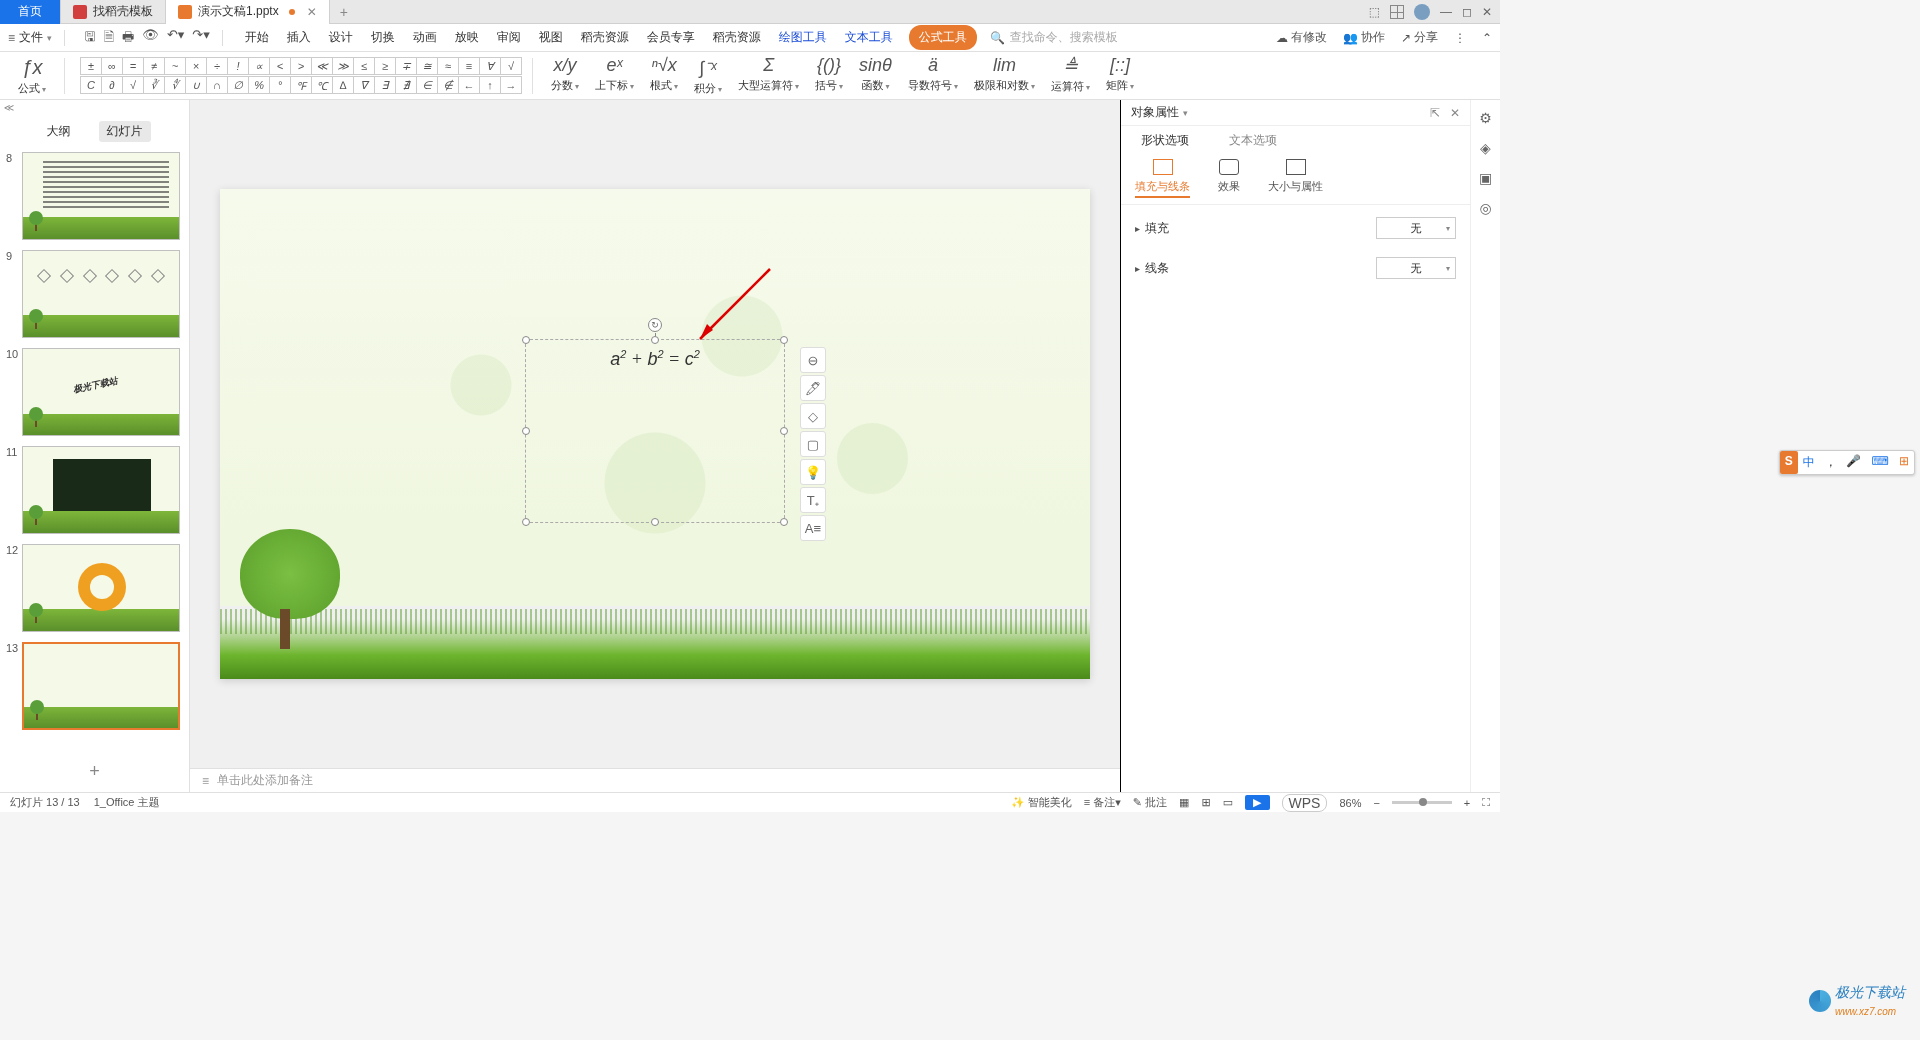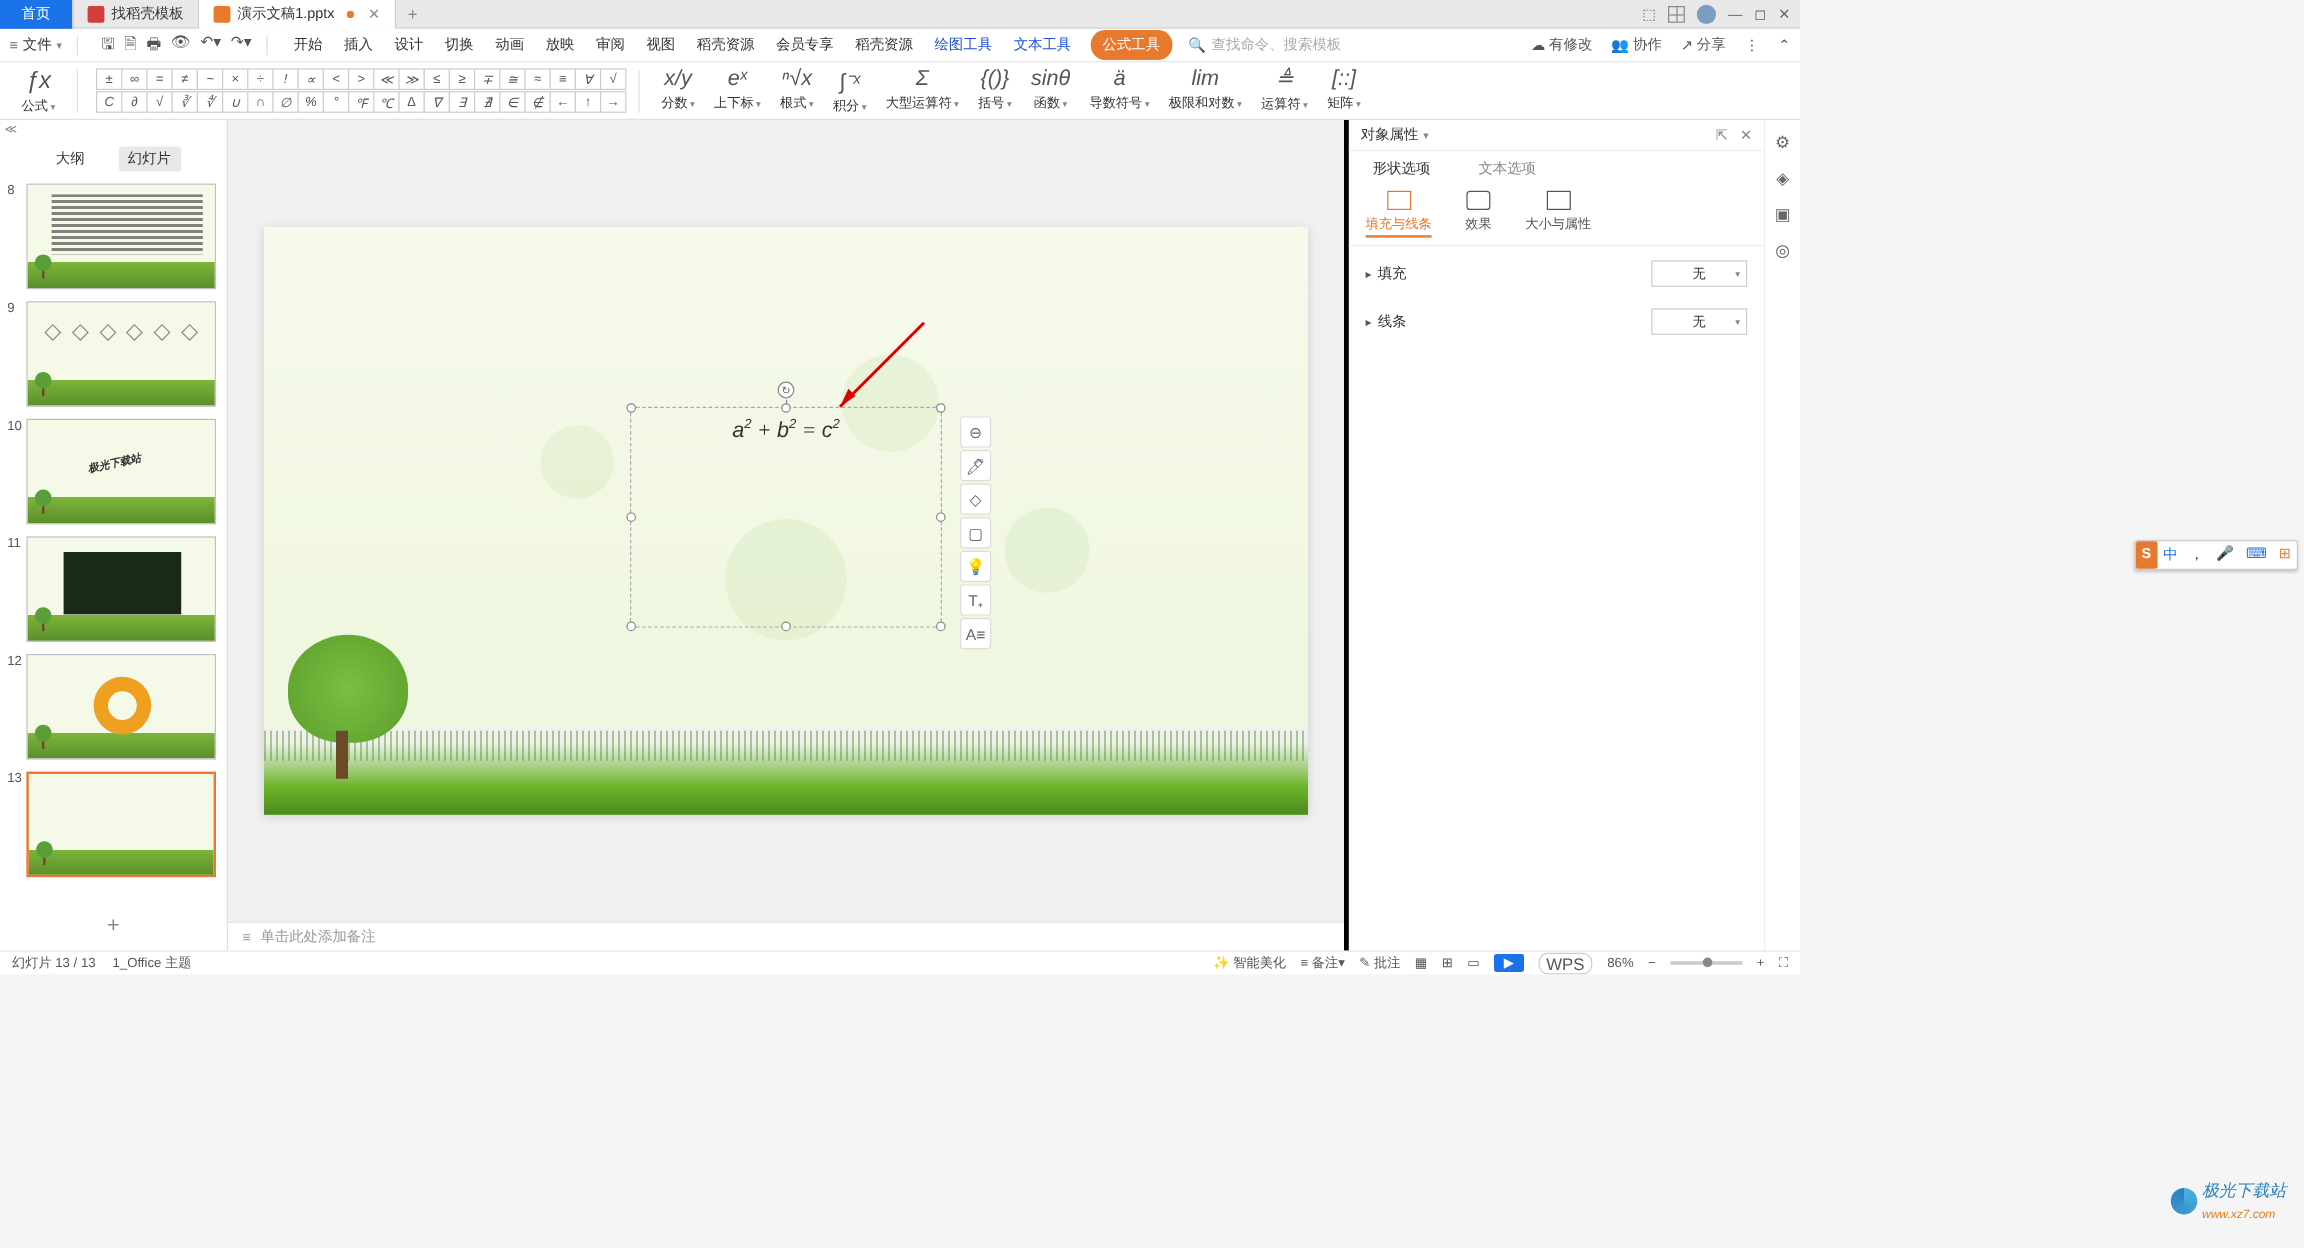--- a/index.html
+++ b/index.html
@@ -96,21 +96,21 @@
 .arrow { position:absolute; top: 75px; left: 465px; width: 90px; height: 90px; pointer-events:none;}
 .arrow svg line { stroke:#d00; stroke-width:2.5;}
 .arrow svg polygon { fill:#d00;}
 
 .float-tools { position: absolute; top: 158px; left: 580px; display: flex; flex-direction: column; gap: 2px; }
 .float-tools .ft { width: 26px; height: 26px; background: #fff; border: 1px solid #ddd; border-radius: 3px; display: flex; align-items: center; justify-content: center; font-size: 13px; color: #666; cursor: pointer; }
 
 .notes-bar { height: 24px; border-top: 1px solid #e0e0e0; background: #fff; display: flex; align-items: center; padding: 0 12px; gap: 8px; color: #999; }
 
 
-.right-panel { width: 380px; background: #fff; border-left: 4px solid #000000; display: flex; text-align: right; }
+.right-panel { width: 380px; background: #fff; border-left: 1px solid #000000; display: flex; text-align: right; }
 .right-main { flex: 1; display:flex; flex-direction:column;}
 .rp-header { height: 26px; display: flex; align-items: center; padding: 0 10px; border-bottom: 1px solid #eee; }
 .rp-header .title::after { content:"▾"; font-size:9px; margin-left:4px; color:#888;}
 .rp-header .hdr-icons { margin-left:auto; display:flex; gap:10px; color:#888; cursor:pointer;}
 .rp-tabs { display: flex; gap: 40px; padding: 6px 20px 0; }
 .rp-tabs span { cursor: pointer; padding-bottom: 4px; }
 .rp-subtabs { display: flex; gap: 28px; padding: 6px 14px; border-bottom: 1px solid #eee;}
 .rp-sub { display: flex; flex-direction: column; align-items: center; gap: 4px; cursor:pointer; font-size: 11px; color: #555;}
 .rp-sub.active { color: #e77a2f; }
 .rp-sub .sub-icon { width:20px; height:16px; border:1px solid currentColor; }

